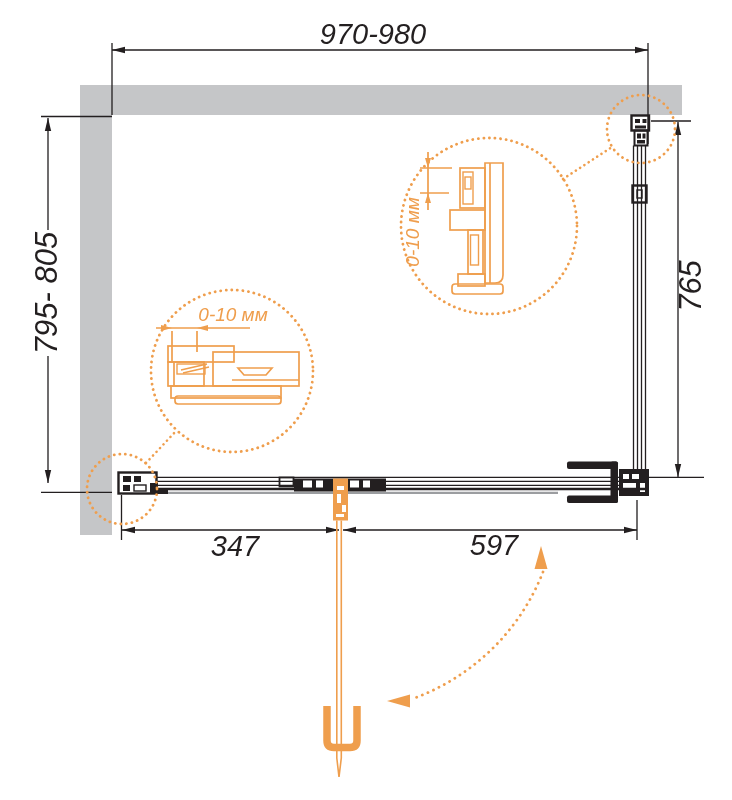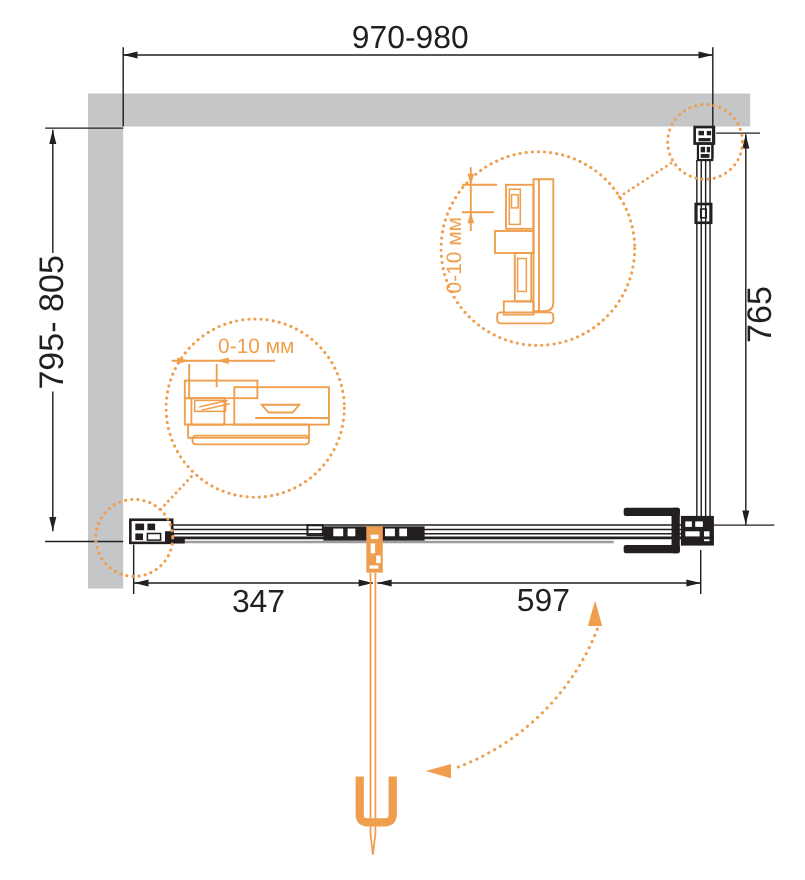--- a/index.html
+++ b/index.html
@@ -1,16 +1,16 @@
 <!DOCTYPE html>
 <html><head>
 <meta charset="utf-8">
 <style>
   html,body{margin:0;padding:0;background:#fff;}
-  .stage{width:704px;height:800px;position:relative;background:#fff;overflow:hidden;}
+  .stage{width:704px;height:800px;position:relative;background:#fff;overflow:hidden;font-style:italic;}
   svg{display:block;}
   text{font-family:"Liberation Sans","DejaVu Sans",sans-serif;fill:#231F20;}
   .dim-text{font-size:29px;}
   .dim-text-big{font-size:31px;}
   .callout-text{font-size:19px;fill:#EF9E4D;}
   .blk{stroke:#231F20;fill:none;}
   .org{stroke:#EF9E4D;fill:none;}
 </style>
 </head>
 <body>

